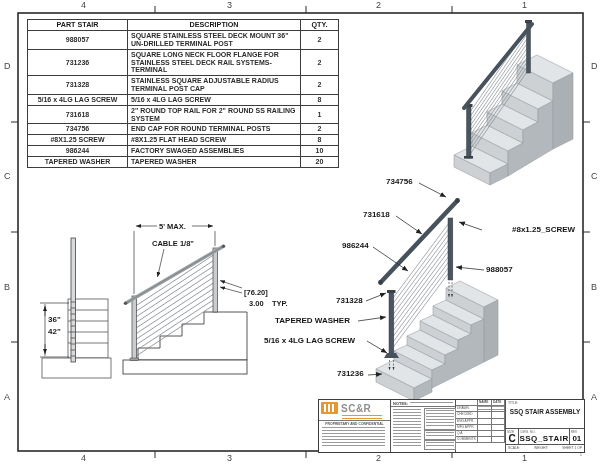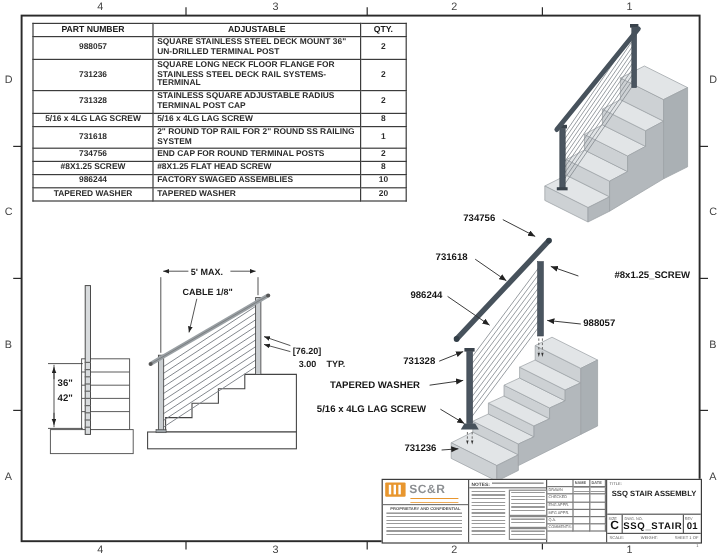--- a/index.html
+++ b/index.html
@@ -85,22 +85,22 @@
   <div class="zone" style="left:591px;top:393px">A</div>
 
   <table class="parts">
     <colgroup>
         <col style="width:100px">
         <col style="width:173px">
         <col style="width:38px">
       </colgroup>
     <tbody>
         <tr>
-      <th>PART NUMBER</th>
-      <th>ADJUSTABLE</th>
+      <th>PART STAIR</th>
+      <th>DESCRIPTION</th>
       <th>QTY.</th>
     </tr>
     <tr>
           <td class="pn">988057</td>
           <td>SQUARE STAINLESS STEEL DECK MOUNT 36" UN-DRILLED TERMINAL POST</td>
           <td class="q">2</td>
         </tr>
     <tr>
           <td class="pn">731236</td>
           <td>SQUARE LONG NECK FLOOR FLANGE FOR STAINLESS STEEL DECK RAIL SYSTEMS-TERMINAL</td>

